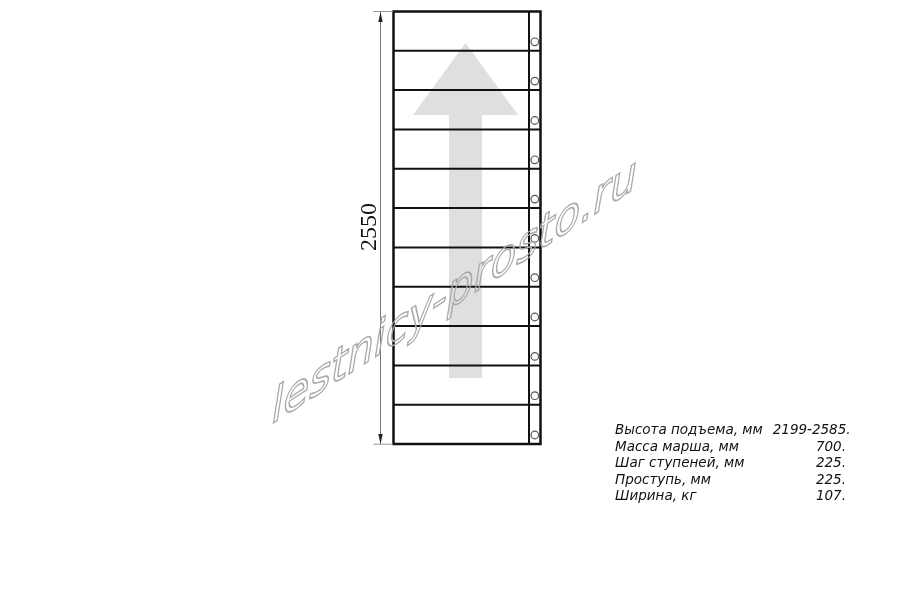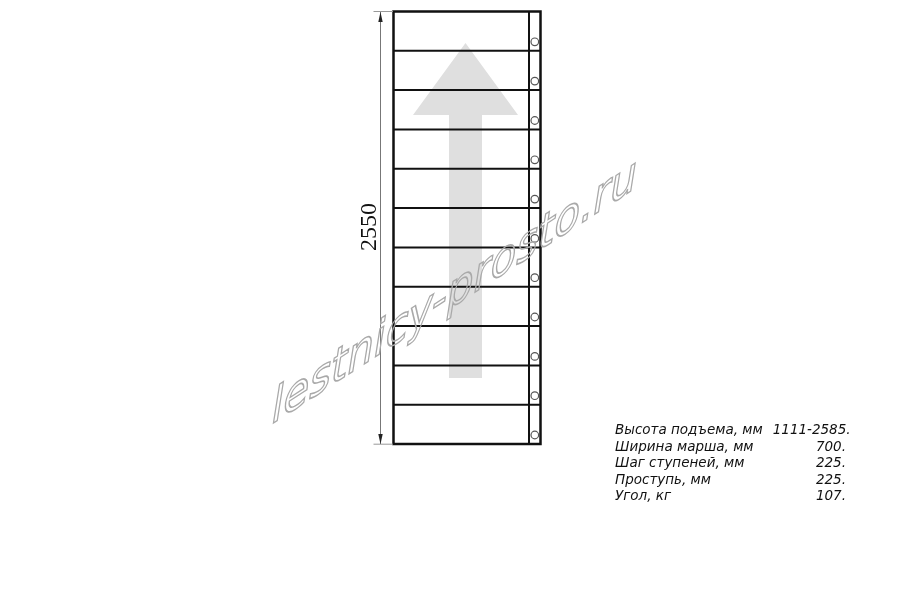--- a/index.html
+++ b/index.html
@@ -73,33 +73,33 @@
       <polygon points="380.5,444 378.3,434 382.7,434" fill="#222222"></polygon>
       <text x="376" y="227" transform="rotate(-90 376 227)" text-anchor="middle" font-family="Liberation Serif, serif" font-size="24" fill="#111111">2550</text>
     </g>
 
     <text x="0" y="0" transform="translate(272,424) skewY(-33)" font-family="DejaVu Sans, sans-serif" font-style="italic" font-size="46" textLength="365" lengthAdjust="spacingAndGlyphs" fill="none" stroke-width="1.5" stroke="#a9a9a9">lestnicy-prosto.ru</text>
   </svg>
 
   <div class="specs">
     <div class="spec-row">
       <span class="spec-label">Высота подъема, мм</span>
-      <span class="spec-value">1111-2585.</span>
+      <span class="spec-value">2199-2585.</span>
     </div>
     <div class="spec-row">
-      <span class="spec-label">Ширина марша, мм</span>
+      <span class="spec-label">Масса марша, мм</span>
       <span class="spec-value">700.</span>
     </div>
     <div class="spec-row">
       <span class="spec-label">Шаг ступеней, мм</span>
       <span class="spec-value">225.</span>
     </div>
     <div class="spec-row">
       <span class="spec-label">Проступь, мм</span>
       <span class="spec-value">225.</span>
     </div>
     <div class="spec-row">
-      <span class="spec-label">Угол, кг</span>
+      <span class="spec-label">Ширина, кг</span>
       <span class="spec-value">107.</span>
     </div>
   </div>
 
 </div>
 
 </body></html>

